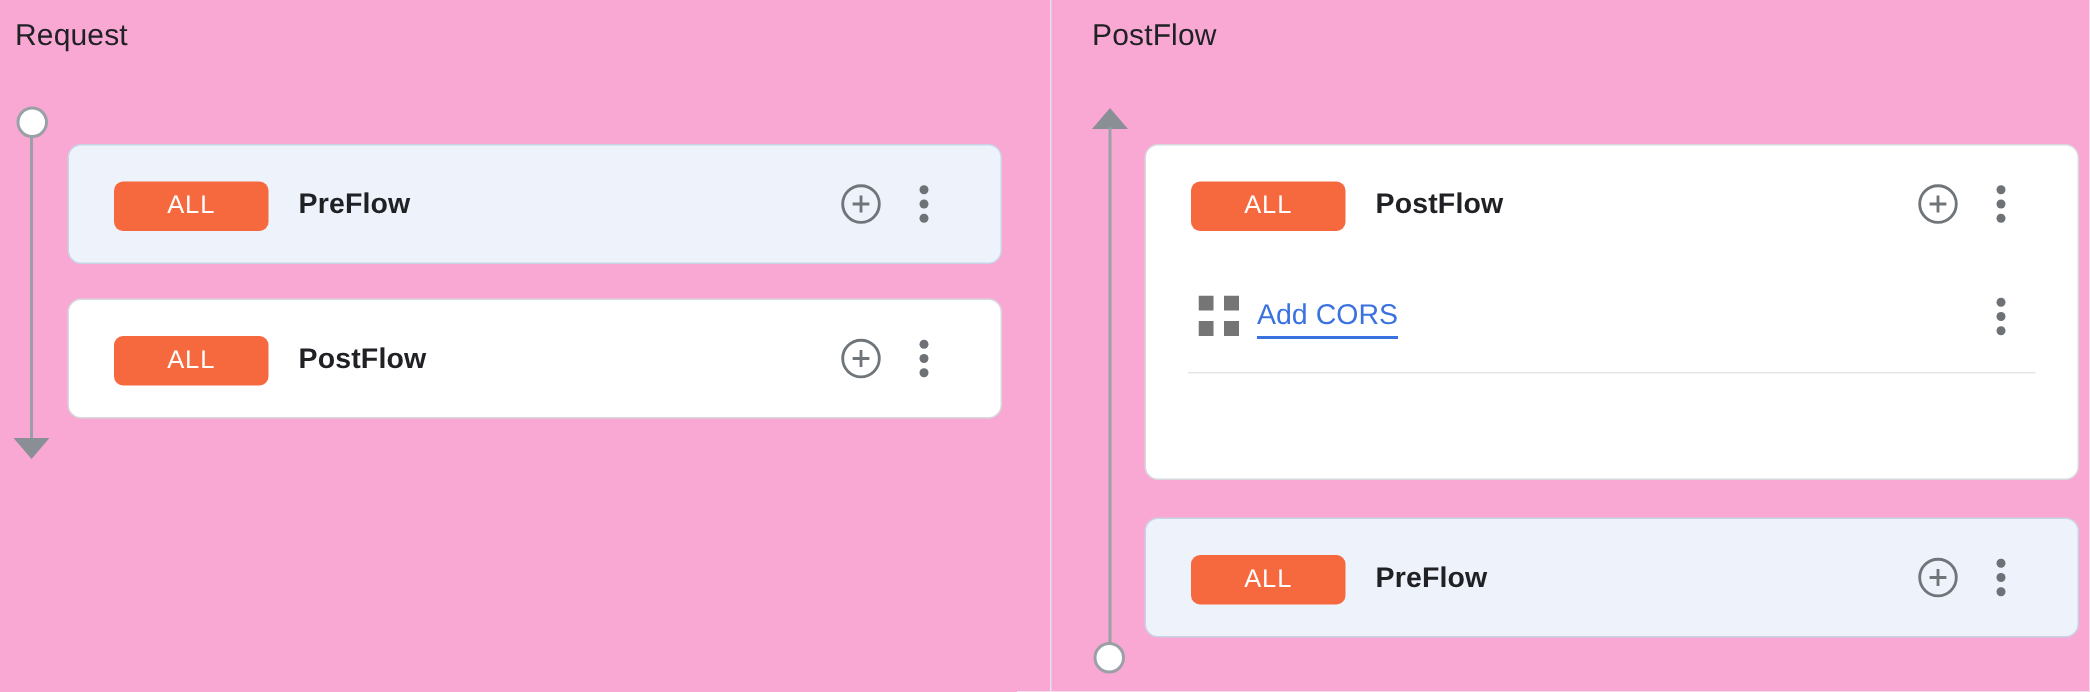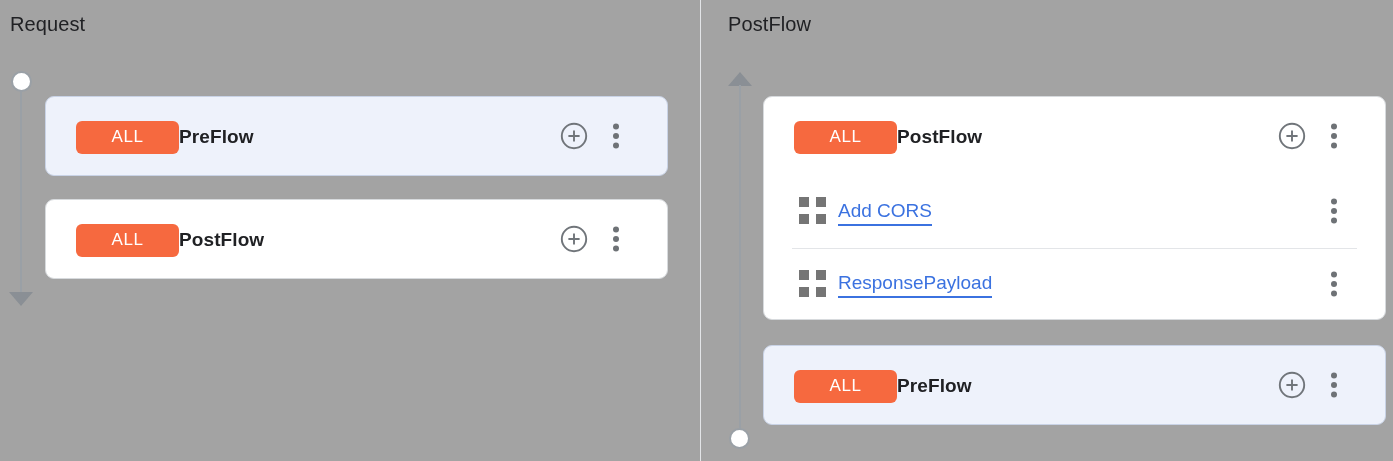--- a/index.html
+++ b/index.html
@@ -3,21 +3,21 @@
 <meta charset="utf-8">
 <style>
   * { box-sizing: border-box; margin: 0; padding: 0; }
   html, body { background: #ffffff; }
   body { font-family: "Liberation Sans", "DejaVu Sans", sans-serif; }
 
   .canvas {
     position: relative;
     width: 1393px;
     height: 461px;
-    background: #a3a3a3;
+    background: #f9a8d4;
     overflow: hidden;
   }
 
   .panel-divider {
     position: absolute;
     left: 700px; top: 0;
     width: 1px; height: 461px;
     background: #e2e4e7;
   }
 
@@ -84,20 +84,21 @@
     justify-content: center;
     background: #f6693f;
     border-radius: 6px;
     color: #ffffff;
     font-size: 17px;
     letter-spacing: 0.6px;
     text-align: center;
   }
 
   .flow-label {
+    margin-left: 20px;
     font-size: 19px;
     font-weight: 700;
     color: #202124;
     letter-spacing: 0.1px;
   }
 
   .spacer { flex: 1 1 auto; }
 
   .icon-btn {
     display: flex;
@@ -243,41 +244,20 @@
               <circle cx="4" cy="4.5" r="3" fill="#6e7276"></circle>
               <circle cx="4" cy="14" r="3" fill="#6e7276"></circle>
               <circle cx="4" cy="23.5" r="3" fill="#6e7276"></circle>
             </svg>
         </span>
       </button>
     </div>
 
     <div class="row-divider"></div>
 
-    <div class="policy-row second">
-      <span>
-        <svg width="27" height="27" viewBox="0 0 27 27">
-            <rect x="0" y="0" width="10" height="10" fill="#757575"></rect>
-            <rect x="17" y="0" width="10" height="10" fill="#757575"></rect>
-            <rect x="0" y="17" width="10" height="10" fill="#757575"></rect>
-            <rect x="17" y="17" width="10" height="10" fill="#757575"></rect>
-          </svg>
-      </span>
-      <a class="policy-link">ResponsePayload</a>
-      <div class="spacer"></div>
-      <button class="icon-btn">
-        <span>
-          <svg width="8" height="28" viewBox="0 0 8 28">
-              <circle cx="4" cy="4.5" r="3" fill="#6e7276"></circle>
-              <circle cx="4" cy="14" r="3" fill="#6e7276"></circle>
-              <circle cx="4" cy="23.5" r="3" fill="#6e7276"></circle>
-            </svg>
-        </span>
-      </button>
-    </div>
   </div>
 
   <div class="flow-card highlight" style="left:763px; top:345px; height:80px;">
     <div class="flow-header">
       <div class="cond-badge">ALL</div>
       <div class="flow-label">PreFlow</div>
       <div class="spacer"></div>
       <button class="icon-btn add-btn">
         <span>
           <svg width="28" height="28" viewBox="0 0 28 28">

